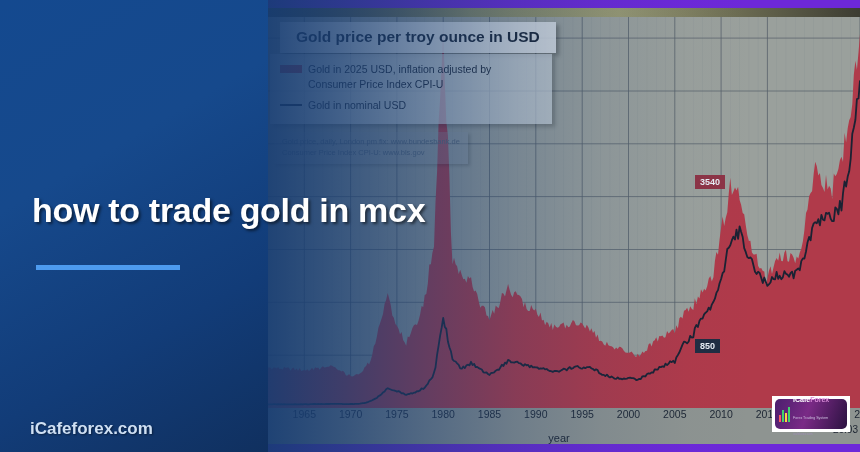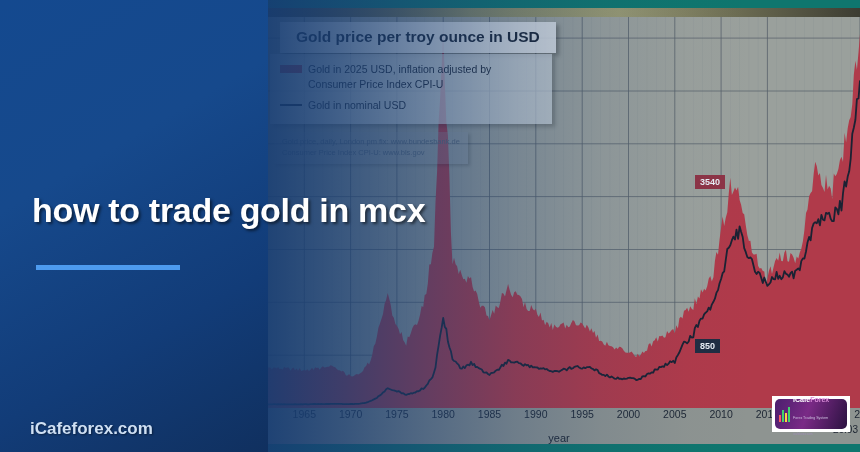--- a/index.html
+++ b/index.html
@@ -7,21 +7,21 @@
     background: #000;
   }
   body {
     font-family: "Liberation Sans", sans-serif;
   }
   #stage {
     position: relative;
     width: 860px;
     height: 452px;
     overflow: hidden;
-    background: #0f766e;
+    background: #6d28d9;
   }
 
   
   #chart-layer {
     position: absolute;
     left: 258px; top: 8px;
     width: 602px; height: 436px;
     background: #8e9491;
     overflow: hidden;
   }

